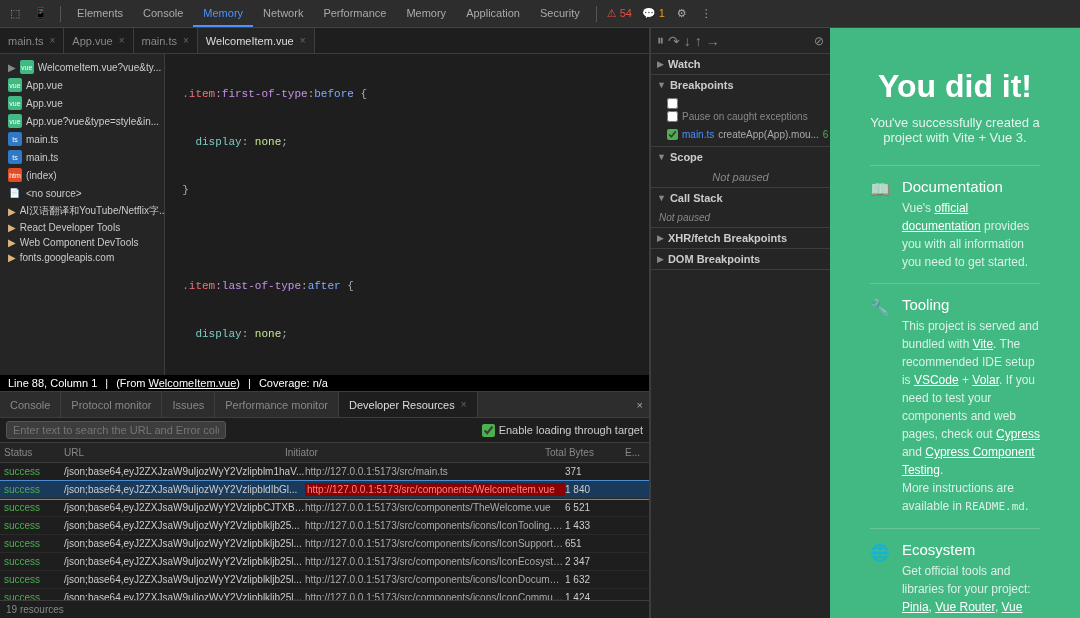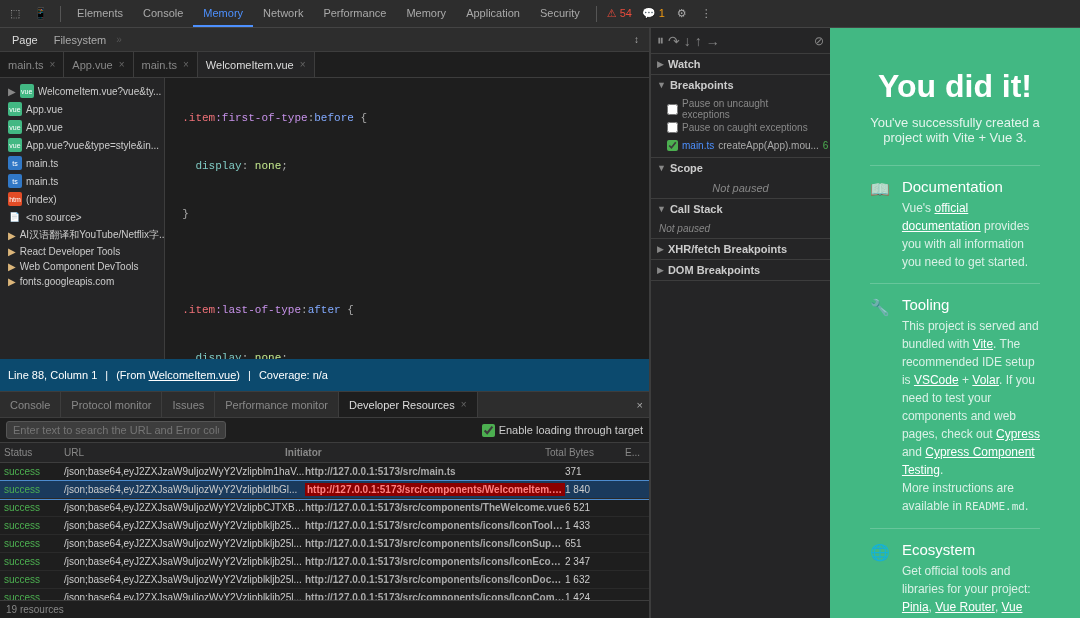--- a/index.html
+++ b/index.html
@@ -46,39 +46,39 @@
 
     
     .code-editor { flex: 1; background: #1e1e1e; overflow: auto; font-family: 'Consolas', 'Courier New', monospace; font-size: 11px; }
     .code-lines { display: flex; }
     .line-numbers { color: #555; text-align: right; padding: 0 8px 0 4px; user-select: none; min-width: 32px; line-height: 16px; }
     .line-number { height: 16px; }
     .code-content { flex: 1; padding: 0 4px; line-height: 16px; white-space: pre; }
     .code-line { height: 16px; }
 
     
-    .status-bar { background: #0c4a6e; height: 32px; display: flex; align-items: center; padding: 0 8px; font-size: 11px; color: #fff; flex-shrink: 0; }
+    .status-bar { background: #000000; height: 16px; display: flex; align-items: center; padding: 0 8px; font-size: 11px; color: #fff; flex-shrink: 0; }
 
     
     .bottom-panel { border-top: 1px solid #3d3d3d; background: #1e1e1e; flex-shrink: 0; }
     .bottom-tabs-bar { background: #2d2d2d; display: flex; align-items: center; height: 26px; border-bottom: 1px solid #3d3d3d; }
     .bottom-tab { padding: 0 10px; height: 100%; display: flex; align-items: center; font-size: 11px; color: #888; cursor: pointer; border-right: 1px solid #3d3d3d; }
     .bottom-tab.active { background: #1e1e1e; color: #ddd; }
     .bottom-tab .close-x2 { margin-left: 6px; font-size: 10px; color: #666; }
 
     
     .network-table { display: flex; flex-direction: column; height: 200px; overflow: hidden; }
     .network-toolbar { display: flex; align-items: center; gap: 6px; padding: 3px 6px; background: #1e1e1e; border-bottom: 1px solid #3d3d3d; }
     .network-search { background: #3d3d3d; border: 1px solid #555; color: #ccc; padding: 2px 6px; font-size: 11px; border-radius: 3px; width: 220px; }
     .enable-loading { display: flex; align-items: center; gap: 4px; font-size: 11px; color: #ccc; }
     .checkbox-green { accent-color: #4caf50; }
     .network-cols { display: flex; background: #252526; border-bottom: 1px solid #3d3d3d; height: 20px; align-items: center; font-size: 10px; color: #888; padding: 0 4px; }
     .col-status { width: 60px; flex-shrink: 0; }
     .col-url { flex: 1; }
-    .col-initiator { width: 260px; flex-shrink: 0; font-weight: bold; }
+    .col-initiator { width: 260px; flex-shrink: 0; }
     .col-bytes { width: 80px; flex-shrink: 0; }
     .col-e { width: 20px; flex-shrink: 0; }
     .network-rows { overflow-y: auto; flex: 1; }
     .network-row { display: flex; align-items: center; height: 18px; font-size: 10px; padding: 0 4px; border-bottom: 1px solid #2a2a2a; color: #ccc; cursor: pointer; }
     .network-row.row-selected { background: #2d4a6e; outline: 1px solid #4d90fe; }
     .status-success { color: #4caf50; }
     .url-text { overflow: hidden; text-overflow: ellipsis; white-space: nowrap; }
     .initiator-text { overflow: hidden; text-overflow: ellipsis; white-space: nowrap; color: #aaa; }
 
     
@@ -127,27 +127,20 @@
   <span style="color:#e74c3c; font-size:11px; padding:0 4px;">⚠ <span>54</span></span>
   <span style="color:#f39c12; font-size:11px; padding:0 4px;">💬 <span>1</span></span>
   <button class="top-btn">⚙</button>
   <button class="top-btn">⋮</button>
 </div>
 
 <div class="main-layout">
 
   <div class="left-panel">
 
-    <div class="sub-toolbar">
-      <div class="sub-tab active">Page</div>
-      <div class="sub-tab">Filesystem</div>
-      <span class="sub-tab-sep">»</span>
-      <div style="flex:1"></div>
-      <button class="top-btn" style="font-size:10px;">↕</button>
-    </div>
 
     <div class="editor-tabs-bar">
       <div class="editor-tab">
         <span>main.ts</span>
         <span class="close-x">×</span>
       </div>
       <div class="editor-tab">
         <span>App.vue</span>
         <span class="close-x">×</span>
       </div>
@@ -358,21 +351,20 @@
     </div>
 
     <div class="debugger-section">
       <div class="section-header">
         <span class="section-arrow">▼</span>
         <span class="section-title">Breakpoints</span>
       </div>
       <div class="section-body">
         <div class="section-item">
           <input type="checkbox" style="width: 11px; height: 11px;">
-          <span>Pause on uncaught exceptions</span>
         </div>
         <div class="section-item">
           <input type="checkbox" style="width: 11px; height: 11px;">
           <span>Pause on caught exceptions</span>
         </div>
         <div class="breakpoint-item" style="margin-top:4px;">
           <input type="checkbox" checked="" style="accent-color: rgb(76, 175, 80); width: 11px; height: 11px;">
           <span style="color:#4d90fe;">main.ts</span>
           <span style="color:#aaa;">createApp(App).mou...</span>
           <span style="color:#4caf50; margin-left:auto;">6</span>

